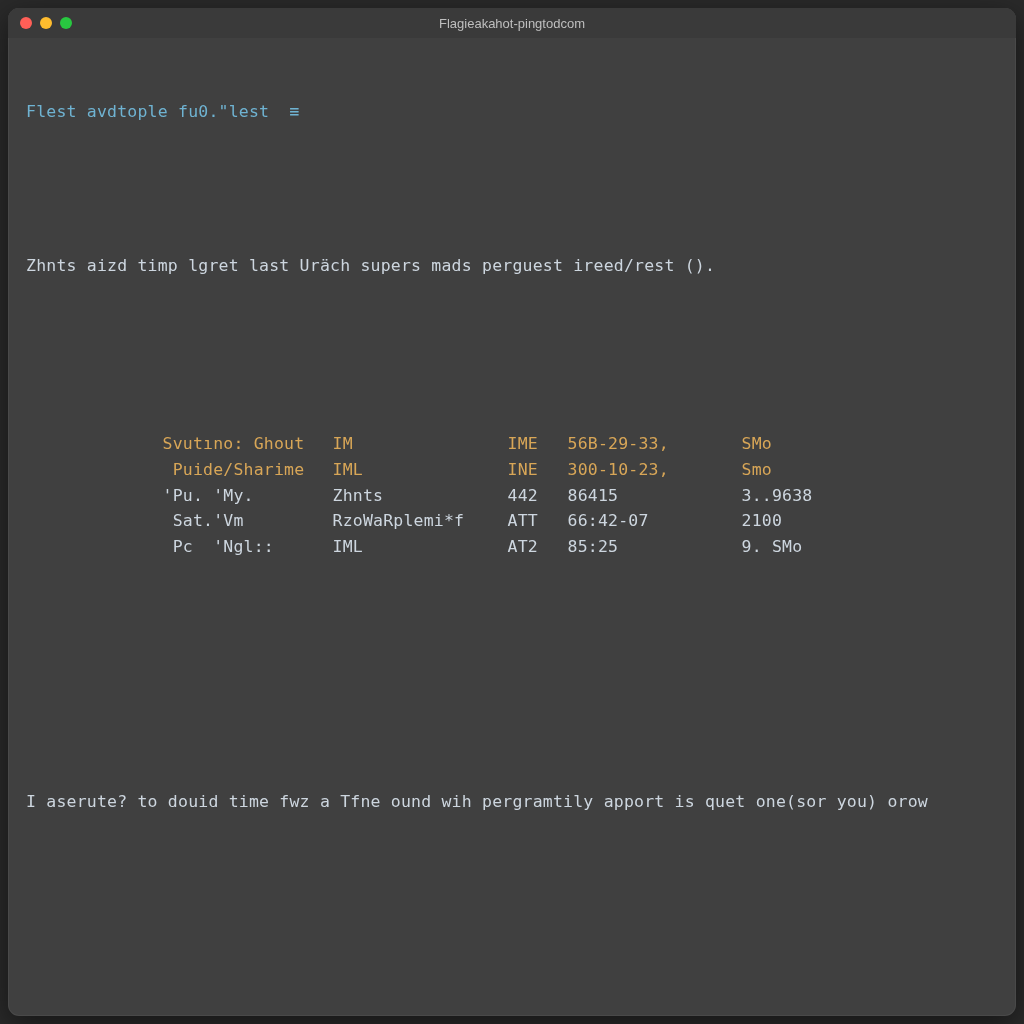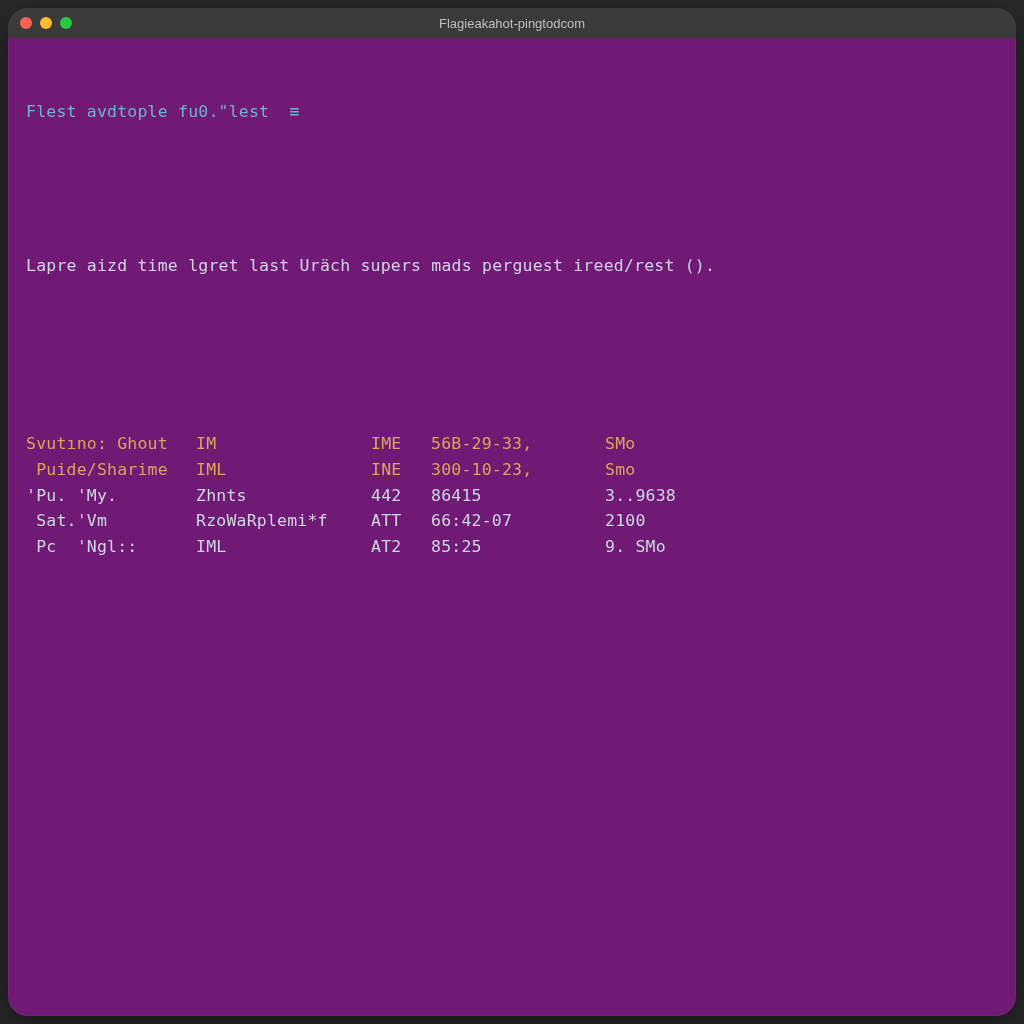--- a/index.html
+++ b/index.html
@@ -1,21 +1,21 @@
 <!DOCTYPE html>
 <html><head>
 <meta charset="utf-8">
 <style>
   * { margin: 0; padding: 0; box-sizing: border-box; }
   html, body { width: 1024px; height: 1024px; overflow: hidden; background: #2a2a2a; font-family: "Menlo", "Consolas", "DejaVu Sans Mono", monospace; }
   .window {
     position: absolute;
     top: 8px; left: 8px; right: 8px; bottom: 8px;
-    background: #701a75;
-    border-radius: 20px;
+    background: #404040;
+    border-radius: 11px;
     box-shadow: 0 8px 30px rgba(0,0,0,0.5), inset 0 0 0 1px rgba(255,255,255,0.05);
     display: flex;
     flex-direction: column;
     overflow: hidden;
   }
   .titlebar {
     height: 30px;
     background: #3a3a3a;
     display: flex;
     align-items: center;
@@ -41,21 +41,21 @@
     line-height: 1.55;
     white-space: pre;
     letter-spacing: 0.2px;
     overflow: hidden;
   }
   .row { display: block; }
   .prompt { color: #6fb3d2; }
   .yellow { color: #d8a657; }
   .dim { color: #cdd6df; }
   .tbl { display: block; }
-  .tbl .r { display: flex; }
+  .tbl .r { display: flex; justify-content: center; }
   .tbl .c1 { width: 170px; }
   .tbl .c2 { width: 175px; }
   .tbl .c3 { width: 60px;  }
   .tbl .c4 { width: 130px; }
   .tbl .c5 { width: 120px; margin-left: 44px; }
 </style>
 </head>
 <body>
 
 <div class="window">
@@ -64,27 +64,28 @@
       <div class="tl tl-close"></div>
       <div class="tl tl-min"></div>
       <div class="tl tl-max"></div>
     </div>
     <div class="title">Flagieakahot-pingtodcom</div>
   </div>
 
   <div class="term">
     <span class="row prompt">Flest avdtople fu0."lest  ≡</span>
     <span class="row"> </span>
-    <span class="row dim">Lapre aizd time lgret last Uräch supers mads perguest ireed/rest ().</span>
+    <span class="row dim">Zhnts aizd timp lgret last Uräch supers mads perguest ireed/rest ().</span>
     <span class="row"> </span>
 
     <div class="tbl" id="tbl1"><div class="r"><span class="c1 yellow">Svutıno: Ghout</span><span class="c2 yellow">IM</span><span class="c3 yellow">IME</span><span class="c4 yellow">56B-29-33,</span><span class="c5 yellow">SMo</span></div><div class="r"><span class="c1 yellow"> Puide/Sharime</span><span class="c2 yellow">IML</span><span class="c3 yellow">INE</span><span class="c4 yellow">300-10-23,</span><span class="c5 yellow">Smo</span></div><div class="r"><span class="c1 dim">'Pu. 'My.</span><span class="c2 dim">Zhnts</span><span class="c3 dim">442</span><span class="c4 dim">86415</span><span class="c5 dim">3..9638</span></div><div class="r"><span class="c1 dim"> Sat.'Vm</span><span class="c2 dim">RzoWaRplemi*f</span><span class="c3 dim">ATT</span><span class="c4 dim">66:42-07</span><span class="c5 dim">2100</span></div><div class="r"><span class="c1 dim"> Pc  'Ngl::</span><span class="c2 dim">IML</span><span class="c3 dim">AT2</span><span class="c4 dim">85:25</span><span class="c5 dim">9. SMo</span></div></div>
 
     <span class="row"> </span>
     <span class="row"> </span>
+    <span class="row dim">I aserute? to douid time fwz a Tfne ound wih pergramtily apport is quet one(sor you) orow</span>
     <span class="row"> </span>
     
     
     
 
     
 
     
     
   </div>

